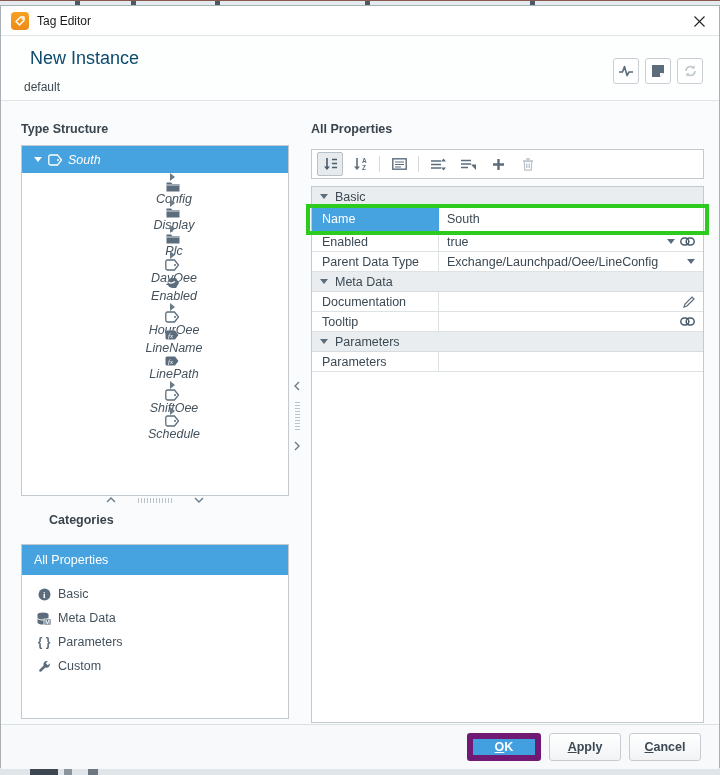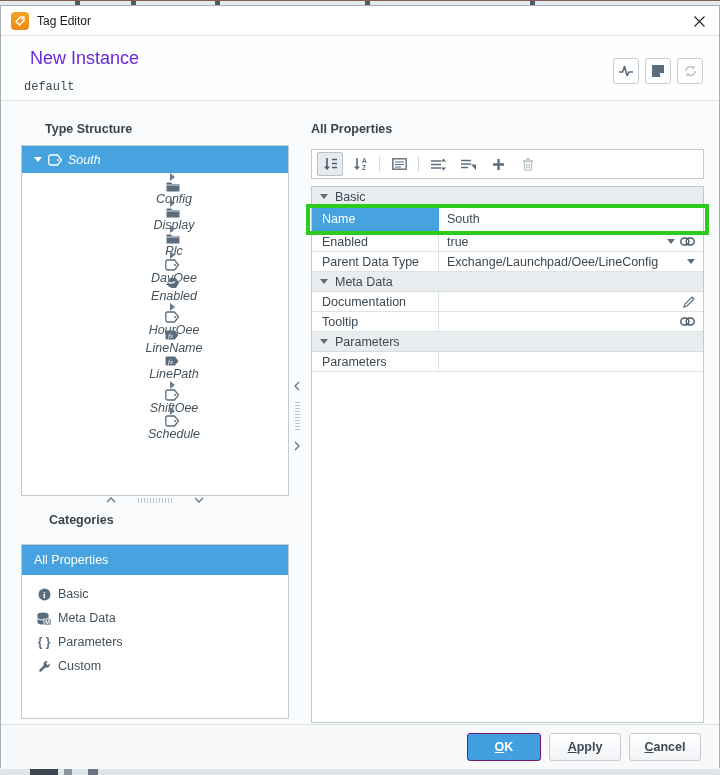--- a/index.html
+++ b/index.html
@@ -14,22 +14,22 @@
 
   
   .window { position:absolute; left:0; top:5px; width:720px; height:763px; background:#fafbfc; border:1px solid #a9b0b5; }
 
   .titlebar { position:absolute; left:0; top:0; width:100%; height:30px; background:#ffffff; border-bottom:1px solid #e3e6e8; display:flex; align-items:center; padding:0 10px; }
   .app-icon { width:18px; height:18px; border-radius:4px; background:linear-gradient(180deg,#f6a21f,#ee8a1a); display:flex; align-items:center; justify-content:center; margin-right:8px; }
   .title-text { font-size:12px; color:#1a1a1a; }
   .close-btn { position:absolute; right:12px; top:7px; width:16px; height:16px; display:flex; align-items:center; justify-content:center; cursor:pointer; }
 
   .header { position:absolute; left:0; top:30px; width:100%; height:65px; background:#fdfefe; border-bottom:1px solid #e0e4e7; }
-  .inst-title { position:absolute; left:29px; top:12px; font-size:18px; color:#6d28d9; }
-  .inst-sub { position:absolute; left:23px; top:44px; font-size:12px; color:#3f4a53;font-family:Liberation Mono, monospace; }
+  .inst-title { position:absolute; left:29px; top:12px; font-size:18px; color:#0c4a6e; }
+  .inst-sub { position:absolute; left:23px; top:44px; font-size:12px; color:#3f4a53; }
   .hdr-btns { position:absolute; right:16px; top:22px; display:flex; gap:6px; }
   .hdr-btn { width:26px; height:26px; background:#fff; border:1px solid #c9cfd4; border-radius:3px; display:flex; align-items:center; justify-content:center; cursor:pointer; }
   .hdr-btn.disabled { cursor:default; }
 
   .panel-label { position:absolute; font-size:12.5px; font-weight:bold; color:#39444d; }
 
   
   .tree-box { position:absolute; left:20px; top:139px; width:268px; height:351px; background:#fff; border:1px solid #c3cacf; overflow:hidden; }
   .tree-row { display:flex; align-items:center; height:26px; font-size:12.5px; font-style:italic; color:#44525d; }
   .tree-row.sel { height:27px; background:#47a3df; color:#fff; }
@@ -64,21 +64,21 @@
   .prow .picons { display:flex; align-items:center; gap:5px; margin-left:auto; }
   .prow.name-row { height:25px; }
   .prow.name-row .plabel { background:#47a3df; color:#fff; border-right-color:#47a3df; }
   .hl-box { position:absolute; left:-6px; top:17px; width:403px; height:31px; border:4px solid #2ccb1e; pointer-events:none; z-index:5; }
 
   
   .footer { position:absolute; left:0; top:718px; width:100%; height:45px; background:#f7f9fa; border-top:1px solid #dbe0e3; display:flex; align-items:center; justify-content:flex-end; gap:8px; padding-right:18px; }
   .btn { height:28px; border-radius:3px; font-size:12.5px; font-weight:bold; display:flex; align-items:center; justify-content:center; cursor:pointer; }
   .btn span { display:block; }
   .btn span::first-letter { text-decoration:underline; }
-  .btn.primary { width:74px; background:#42a0e0; border:1px solid #701a75; color:#fff; }
+  .btn.primary { width:74px; background:#42a0e0; border:6px solid #701a75; color:#fff; }
   .btn.plain { width:72px; background:linear-gradient(180deg,#ffffff,#f1f3f5); border:1px solid #c6ccd1; color:#3c4953; }
 
   .caret-down { width:0; height:0; border-left:4px solid transparent; border-right:4px solid transparent; border-top:5px solid #5b6d7d; }
   .caret-down.white { border-top-color:#fff; }
   .caret-right { width:0; height:0; border-top:4px solid transparent; border-bottom:4px solid transparent; border-left:5px solid #6b7b88; }
   svg { display:block; }
 </style>
 </head>
 <body>
 
@@ -133,21 +133,21 @@
           <svg width="15" height="14" viewBox="0 0 15 14">
             <path d="M3 7 a4.5 4.5 0 0 1 8-2.8" fill="none" stroke="#bcc6cd" stroke-width="1.5"></path>
             <path d="M11.6 1.2 L11.6 4.6 L8.2 4.4 Z" fill="#bcc6cd"></path>
             <path d="M12 7 a4.5 4.5 0 0 1 -8 2.8" fill="none" stroke="#bcc6cd" stroke-width="1.5"></path>
             <path d="M3.4 12.8 L3.4 9.4 L6.8 9.6 Z" fill="#bcc6cd"></path>
           </svg>
         </div>
       </div>
     </div>
 
-    <div class="panel-label" style="left:20px; top:116px;margin-left:24px;">Type Structure</div>
+    <div class="panel-label" style="left:20px; top:116px;">Type Structure</div>
 
     <div class="tree-box">
       <div class="tree-row sel d0">
         <span class="tw">
             <span class="caret-down white"></span>
           </span>
         <span class="ti">
           <svg width="15" height="12" viewBox="0 0 15 12">
               <path d="M2.5 1 H9.5 L13.5 6 L9.5 11 H2.5 A1.7 1.7 0 0 1 0.8 9.3 V2.7 A1.7 1.7 0 0 1 2.5 1 Z" fill="none" stroke="#fff" stroke-width="1.3"></path>
               <circle cx="10" cy="6" r="1" fill="#fff"></circle>

